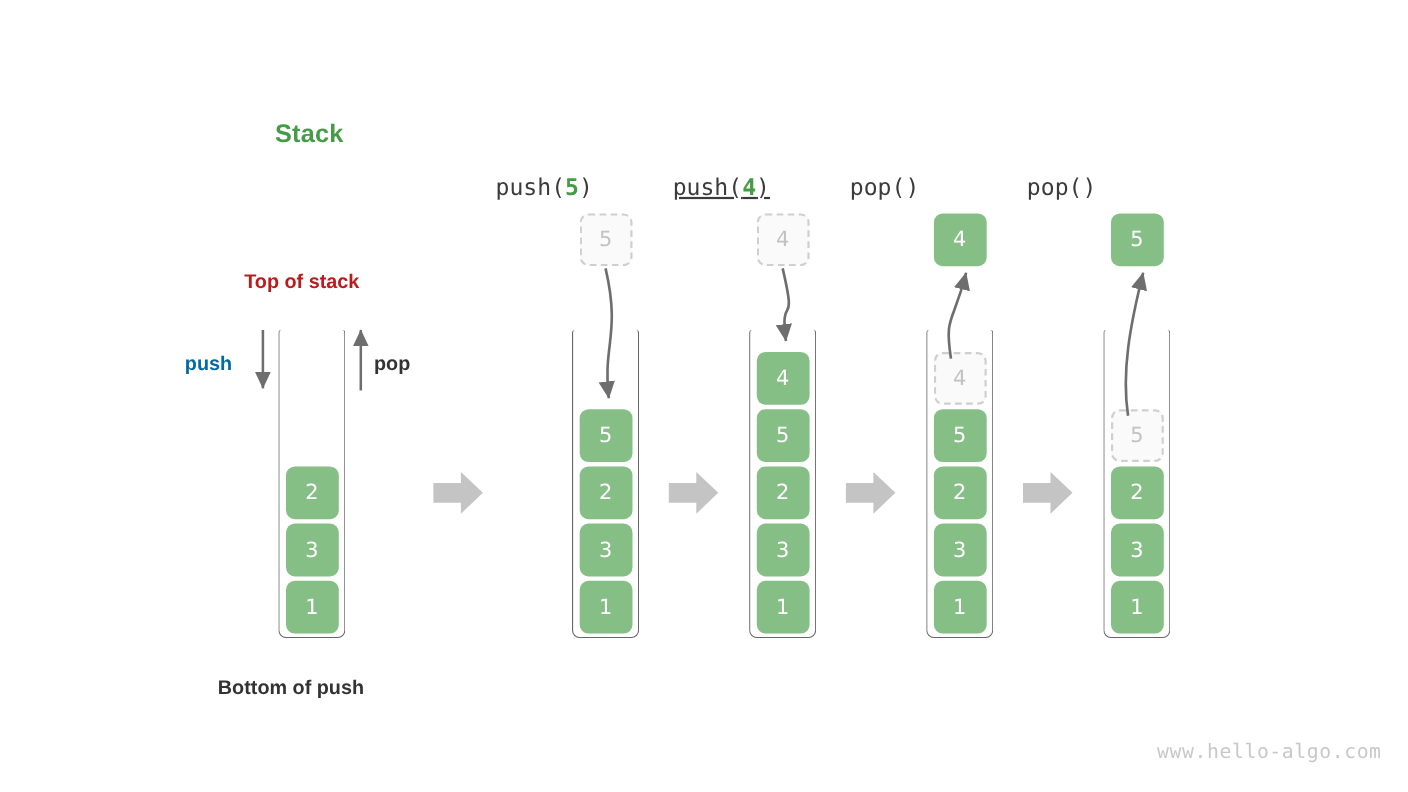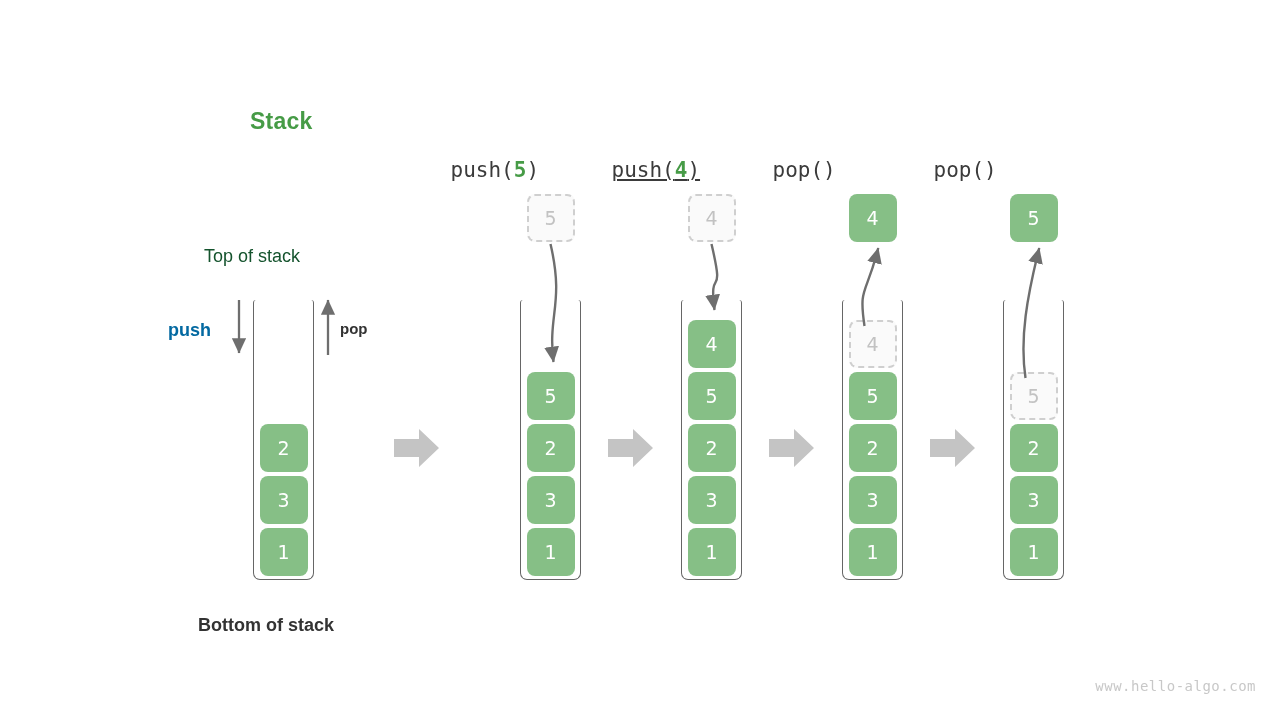--- a/index.html
+++ b/index.html
@@ -14,60 +14,60 @@
   
   .stack-title {
     position: absolute;
     left: 250px; top: 108px;
     font-size: 23px; font-weight: bold;
     color: #469b46;
     letter-spacing: .2px;
   }
   .top-label {
     position: absolute;
-    left: 204px; top: 246px;
-    font-size: 18px; font-weight: normal;
-    color: #14532d;
+    left: 222px; top: 246px;
+    font-size: 18px; font-weight: bold;
+    color: #b91c1c;
   }
   .bottom-label {
     position: absolute;
     left: 198px; top: 615px;
     font-size: 18px; font-weight: bold;
     color: #333333;
   }
   .push-label {
     position: absolute;
     left: 168px; top: 320px;
     font-size: 18px; font-weight: bold;
     color: #0369a1;
   }
   .pop-label {
     position: absolute;
     left: 340px; top: 320px;
-    font-size: 15px; font-weight: bold;
+    font-size: 18px; font-weight: bold;
     color: #333333;
   }
   .op-label {
     position: absolute;
     top: 140px;
     width: 200px;
     text-align: left;
     font-family: "DejaVu Sans Mono", monospace;
     font-size: 21px;
     color: #3b3b3b;
     letter-spacing: 0px;
     margin-top: 18px;
   }
   .op-label .val { color: #469b46; font-weight: bold; }
 
   .watermark {
     position: absolute;
     right: 24px; bottom: 18px;
     font-family: "DejaVu Sans Mono", monospace;
-    font-size: 14px;
+    font-size: 18px;
     color: #c8c8c8;
     letter-spacing: .5px;
   }
 
   
   .container {
     position: absolute;
     width: 61px;
     border-left: 1.6px solid #666666;
     border-right: 1.6px solid #666666;
@@ -96,21 +96,21 @@
   
   #overlay { position: absolute; left: 0; top: 0; width: 1280px; height: 720px; pointer-events: none; }
 </style>
 </head>
 <body>
 
 <div id="canvas">
 
   <div class="stack-title">Stack</div>
   <div class="top-label">Top of stack</div>
-  <div class="bottom-label">Bottom of stack</div>
+  <div class="bottom-label">Bottom of push</div>
   <div class="push-label">push</div>
   <div class="pop-label">pop</div>
   <div class="watermark">www.hello-algo.com</div>
 
   <div id="columns">
       <div class="container" style="left: 253px; top: 300px; height: 280px;"></div>
       <div class="cell" style="left: 259.5px; top: 424px;">2</div>
       <div class="cell" style="left: 259.5px; top: 476px;">3</div>
       <div class="cell" style="left: 259.5px; top: 528px;">1</div>
       <div class="op-label" style="left: 450.5px;"><span>push(</span><span class="val">5</span><span>)</span></div>

